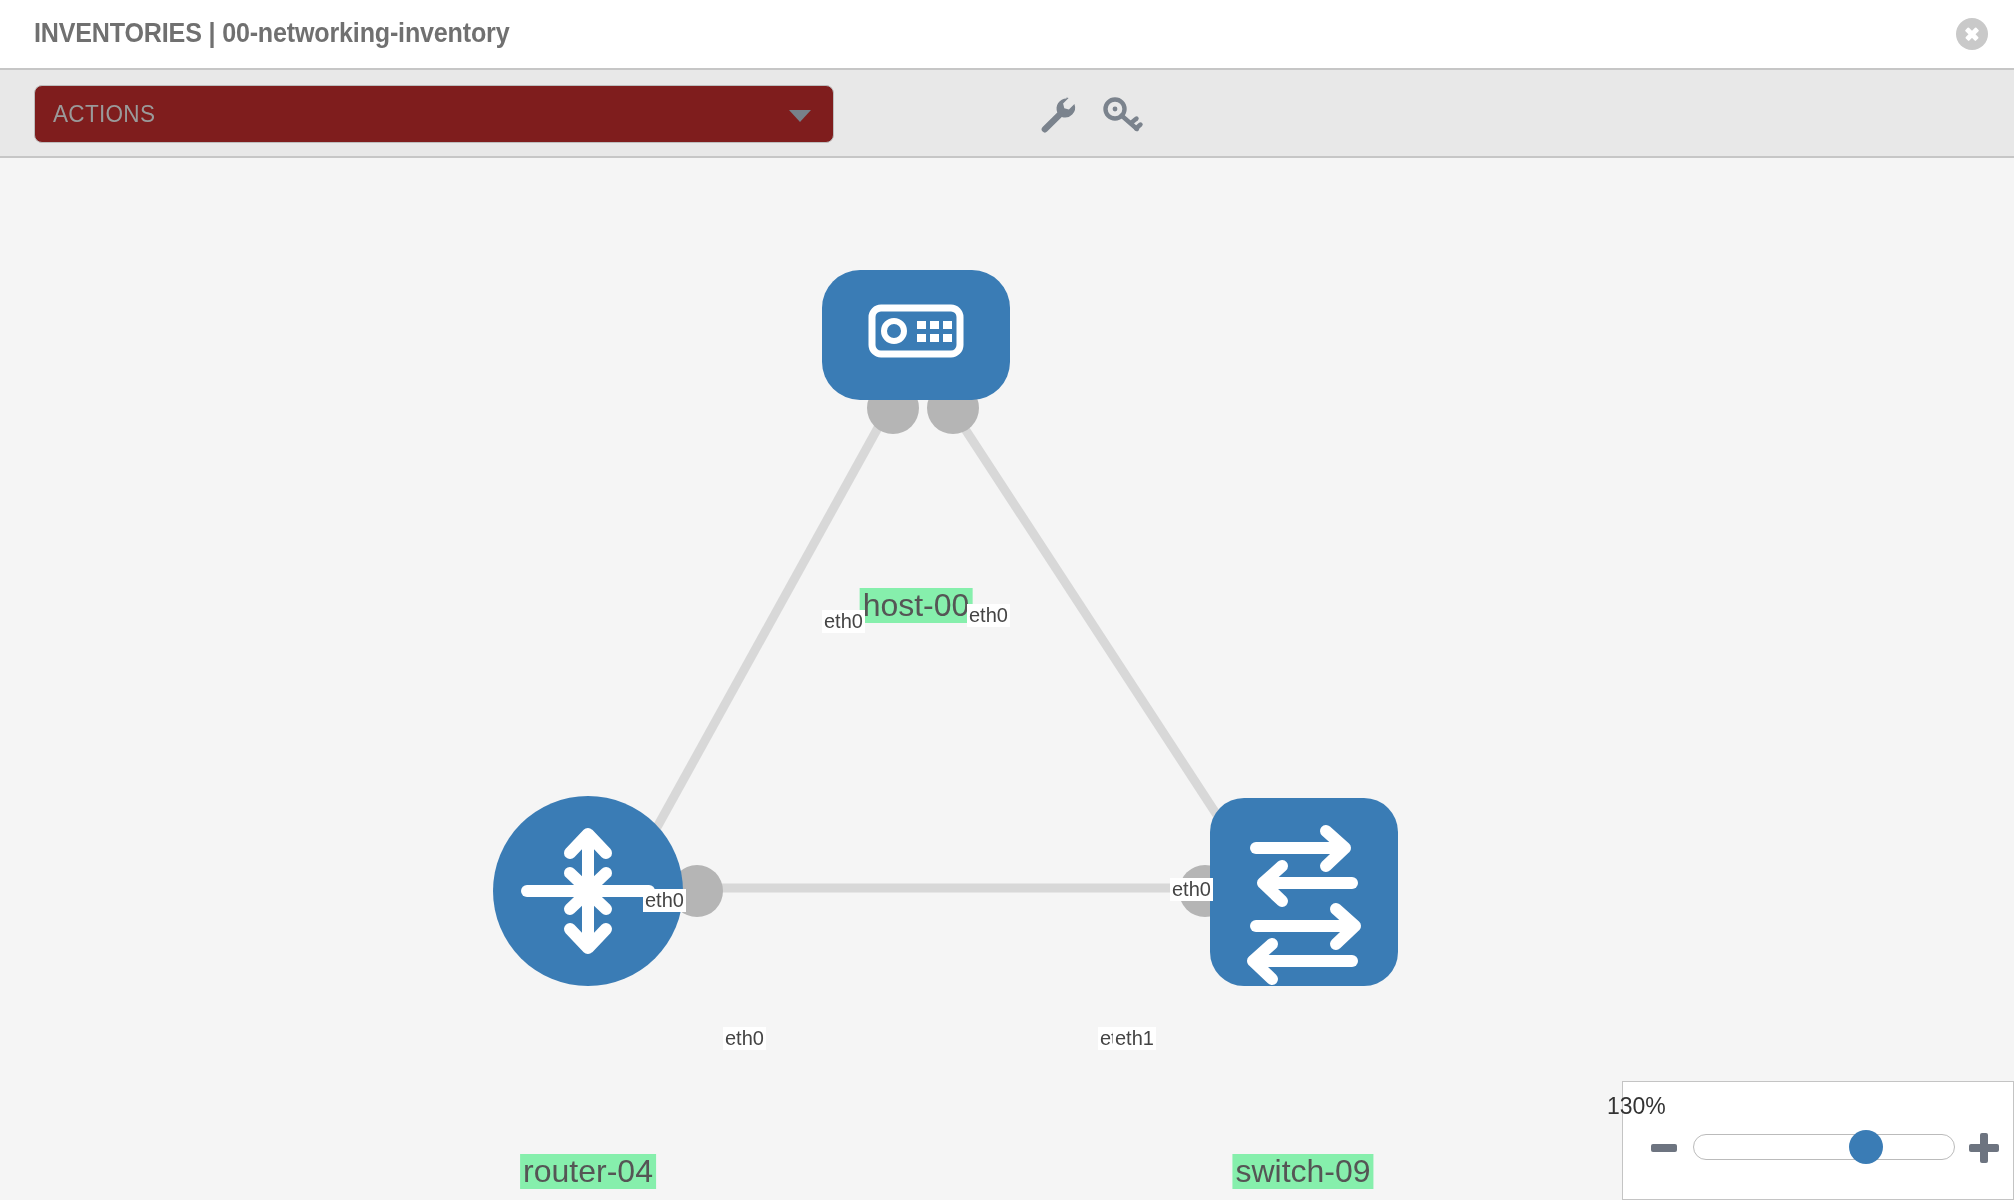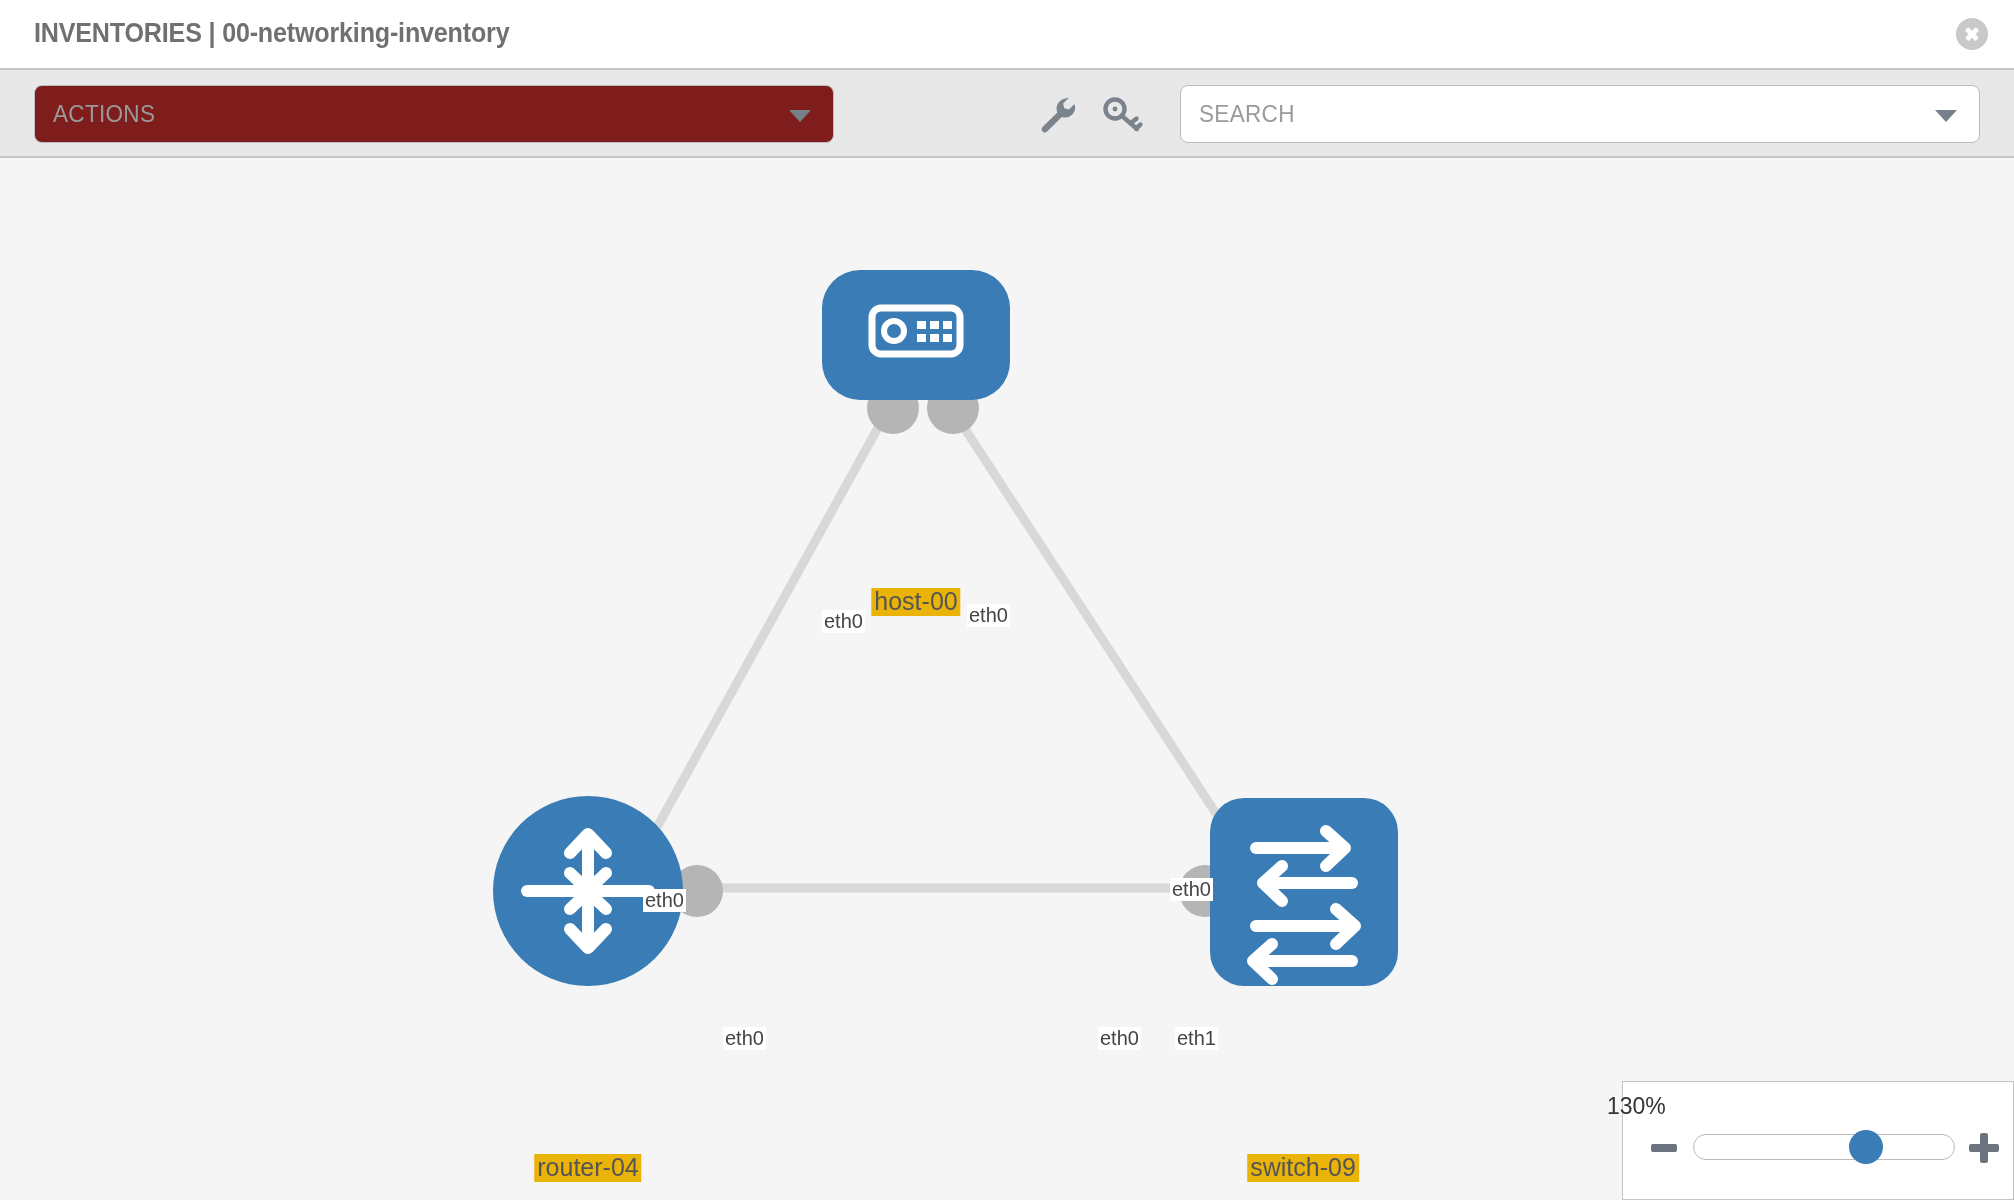--- a/index.html
+++ b/index.html
@@ -156,23 +156,23 @@
   .topology-svg {
     position: absolute;
     left: 0; top: 0;
     width: 2014px;
     height: 1042px;
   }
 
   
   .node-label {
     position: absolute;
-    font-size: 25px;
+    font-size: 32px;
     color: #555555;
-    background: #eab308;
+    background: #86efac;
     padding: 0 3px;
     white-space: nowrap;
     transform: translateX(-50%);
     line-height: 1.1;
   }
   .port-label {
     position: absolute;
     font-size: 20px;
     color: #444444;
     background: #ffffff;
@@ -279,24 +279,20 @@
     <div class="tool-icon key-icon">
       <svg viewBox="0 0 44 44" width="44" height="44" aria-hidden="true">
         <circle cx="15" cy="17" r="9.5" fill="none" stroke="#7b838d" stroke-width="4.4"></circle>
         <circle cx="15" cy="17" r="2.4" fill="#7b838d"></circle>
         <path d="M21.5 23.5 L37 37" stroke="#7b838d" stroke-width="4.4" stroke-linecap="round"></path>
         <path d="M31 31 L36.5 26.5" stroke="#7b838d" stroke-width="4.4" stroke-linecap="round"></path>
         <path d="M36 36.5 L40.5 32.5" stroke="#7b838d" stroke-width="4.4" stroke-linecap="round"></path>
       </svg>
     </div>
 
-    <div class="search-box">
-      <span class="search-label">SEARCH</span>
-      <span class="caret search-caret"></span>
-    </div>
   </div>
 
   <div class="canvas">
 
     <svg class="topology-svg" viewBox="0 0 2014 1042">
 
       <g>
         <line x1="890" y1="248" x2="640" y2="700" stroke="#d8d8d8" stroke-width="9"></line>
         <line x1="950" y1="248" x2="1245" y2="700" stroke="#d8d8d8" stroke-width="9"></line>
         <line x1="660" y1="730" x2="1215" y2="730" stroke="#d8d8d8" stroke-width="9"></line>
@@ -373,21 +369,21 @@
     <div class="port-label" style="left:967px; top:446px;">eth0</div>
 
     <div class="port-label" style="left:643px; top:731px;">eth0</div>
 
     <div class="port-label" style="left:1170px; top:720px;">eth0</div>
 
     <div class="port-label" style="left:723px; top:869px;">eth0</div>
 
     <div class="port-label" style="left:1098px; top:869px;">eth0</div>
 
-    <div class="port-label" style="left:1175px; top:869px;">eth1</div>
+    <div class="port-label" style="left:1113px; top:869px;">eth1</div>
   </div>
 
   <div class="zoom-panel">
     <div class="zoom-value">130%</div>
     <div class="zoom-minus"></div>
     <div class="zoom-track">
       <div class="zoom-thumb" id="zoom-thumb" style="left: 66%;"></div>
     </div>
     <div class="zoom-plus"></div>
   </div>

